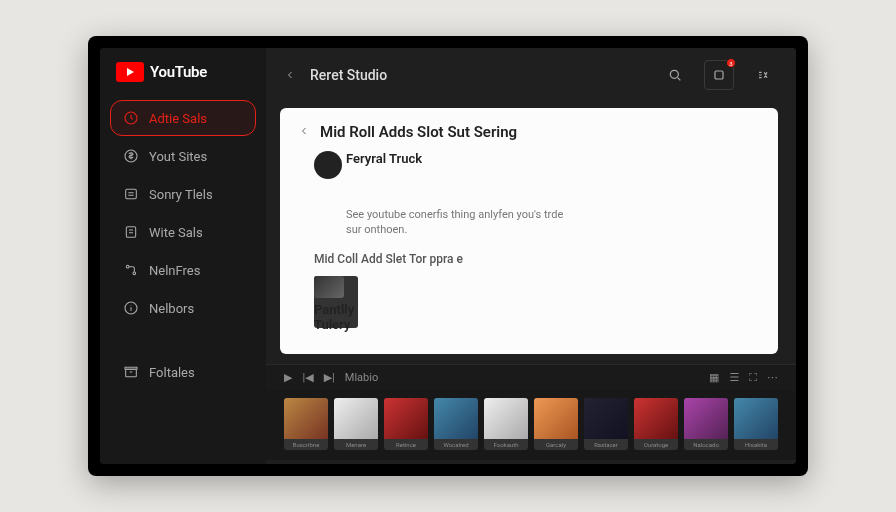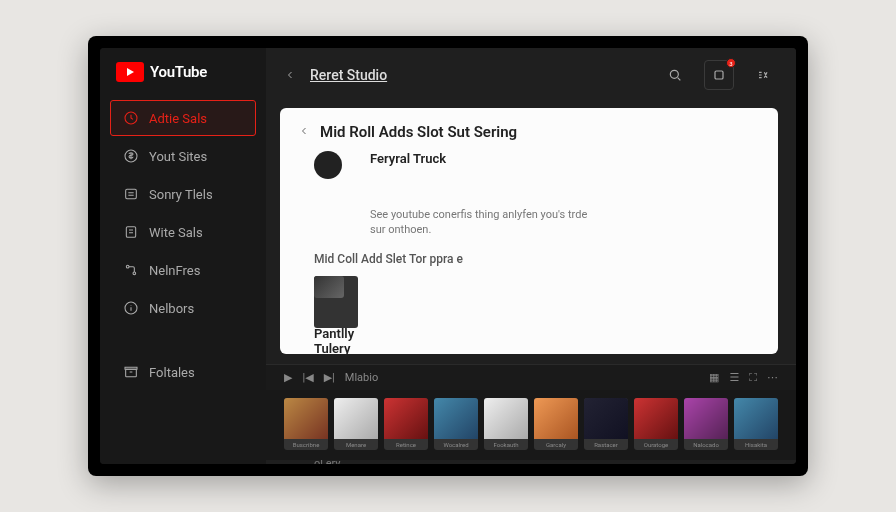--- a/index.html
+++ b/index.html
@@ -5,39 +5,39 @@
 * { margin: 0; padding: 0; box-sizing: border-box; font-family: 'Segoe UI', Roboto, Arial, sans-serif; }
 body { background: #e8e6e3; width: 896px; height: 512px; overflow: hidden; display: flex; align-items: center; justify-content: center; }
 .monitor-frame { width: 720px; height: 440px; background: #000; border-radius: 8px; padding: 12px; box-shadow: 0 8px 30px rgba(0,0,0,0.3); position: relative; }
 .screen { width: 100%; height: 100%; background: #1a1a1a; border-radius: 4px; display: flex; overflow: hidden; }
 .sidebar { width: 170px; background: #181818; display: flex; flex-direction: column; }
 .logo-row { display: flex; align-items: center; padding: 14px 16px; gap: 6px; }
 .yt-badge { background: #ff0000; border-radius: 3px; width: 28px; height: 20px; display: flex; align-items: center; justify-content: center; }
 .yt-badge svg { width: 10px; height: 10px; fill: #fff; }
 .logo-text { color: #fff; font-weight: 600; font-size: 15px; letter-spacing: -0.3px; }
 .nav { display: flex; flex-direction: column; padding: 4px 10px; gap: 2px; }
-.nav-item { display: flex; align-items: center; gap: 10px; padding: 9px 12px; border-radius: 3px; color: #aaa; font-size: 13px; cursor: pointer; border: 1px solid transparent; }
+.nav-item { display: flex; align-items: center; gap: 10px; padding: 9px 12px; border-radius: 12px; color: #aaa; font-size: 13px; cursor: pointer; border: 1px solid transparent; }
 .nav-item.active { border: 1px solid #e62117; color: #e62117; background: rgba(230,33,23,0.08); }
 .nav-icon { width: 16px; height: 16px; display: flex; align-items: center; justify-content: center; flex-shrink: 0; }
 .nav-icon svg { width: 16px; height: 16px; stroke: currentColor; fill: none; stroke-width: 1.6; }
 .nav-spacer { height: 24px; }
 .main { flex: 1; display: flex; flex-direction: column; background: #1f1f1f; }
 .topbar { display: flex; align-items: center; padding: 12px 18px; gap: 14px; background: #1f1f1f; }
 .back-chevron { color: #aaa; cursor: pointer; }
-.crumb { color: #ddd; font-size: 14px; font-weight: 500; text-decoration: underline; }
+.crumb { color: #ddd; font-size: 14px; font-weight: 500; }
 .tb-spacer { flex: 1; }
 .tb-icon { width: 30px; height: 30px; border-radius: 4px; display: flex; align-items: center; justify-content: center; color: #aaa; cursor: pointer; position: relative; }
 .tb-icon.boxed { border: 1px solid #3a3a3a; }
 .tb-icon svg { width: 16px; height: 16px; stroke: currentColor; fill: none; stroke-width: 1.8; }
 .badge-dot { position: absolute; top: -3px; right: -3px; width: 10px; height: 10px; background: #e62117; border-radius: 50%; border: 1px solid #1f1f1f; font-size: 6px; color: #fff; display: flex; align-items: center; justify-content: center; }
 .panel { margin: 6px 18px 10px 14px; background: #fcfcfc; border-radius: 6px; padding: 14px 18px 12px; flex-shrink: 0; color: #222; min-height: 210px; }
 .panel-head { display: flex; align-items: center; gap: 10px; margin-bottom: 4px; }
 .panel-head .chev { color: #666; cursor: pointer; }
 .panel-title { font-size: 15px; font-weight: 600; color: #222; }
-.card { display: flex; gap: 28px; margin: 10px 0 14px 16px; }
+.card { display: flex; gap: 4px; margin: 10px 0 14px 16px; }
 .card-icon { width: 28px; height: 28px; border-radius: 50%; background: #222; display: flex; align-items: center; justify-content: center; color: #fff; flex-shrink: 0; }
 .card-icon svg { width: 12px; height: 12px; fill: #fff; }
 .card-body .card-title { font-size: 13px; font-weight: 600; color: #222; margin-bottom: 2px; }
 .card-body .card-sub { font-size: 11px; color: #777; line-height: 1.35; max-width: 230px; margin-top: 42px; }
 .section-label { font-size: 12px; color: #555; margin: 6px 0 4px 16px; font-weight: 500; }
 .card.thumb .card-icon { border-radius: 3px; width: 30px; height: 22px; background: linear-gradient(135deg,#333,#666); }
 .player-bar { display: flex; align-items: center; padding: 6px 18px; gap: 10px; background: #1a1a1a; color: #888; font-size: 11px; border-top: 1px solid #2a2a2a; }
 .player-bar .pctrl { cursor: pointer; }
 .player-bar .right { margin-left: auto; display: flex; gap: 10px; }
 .thumbstrip { display: flex; gap: 6px; padding: 8px 18px 10px; background: #181818; overflow: hidden; }

